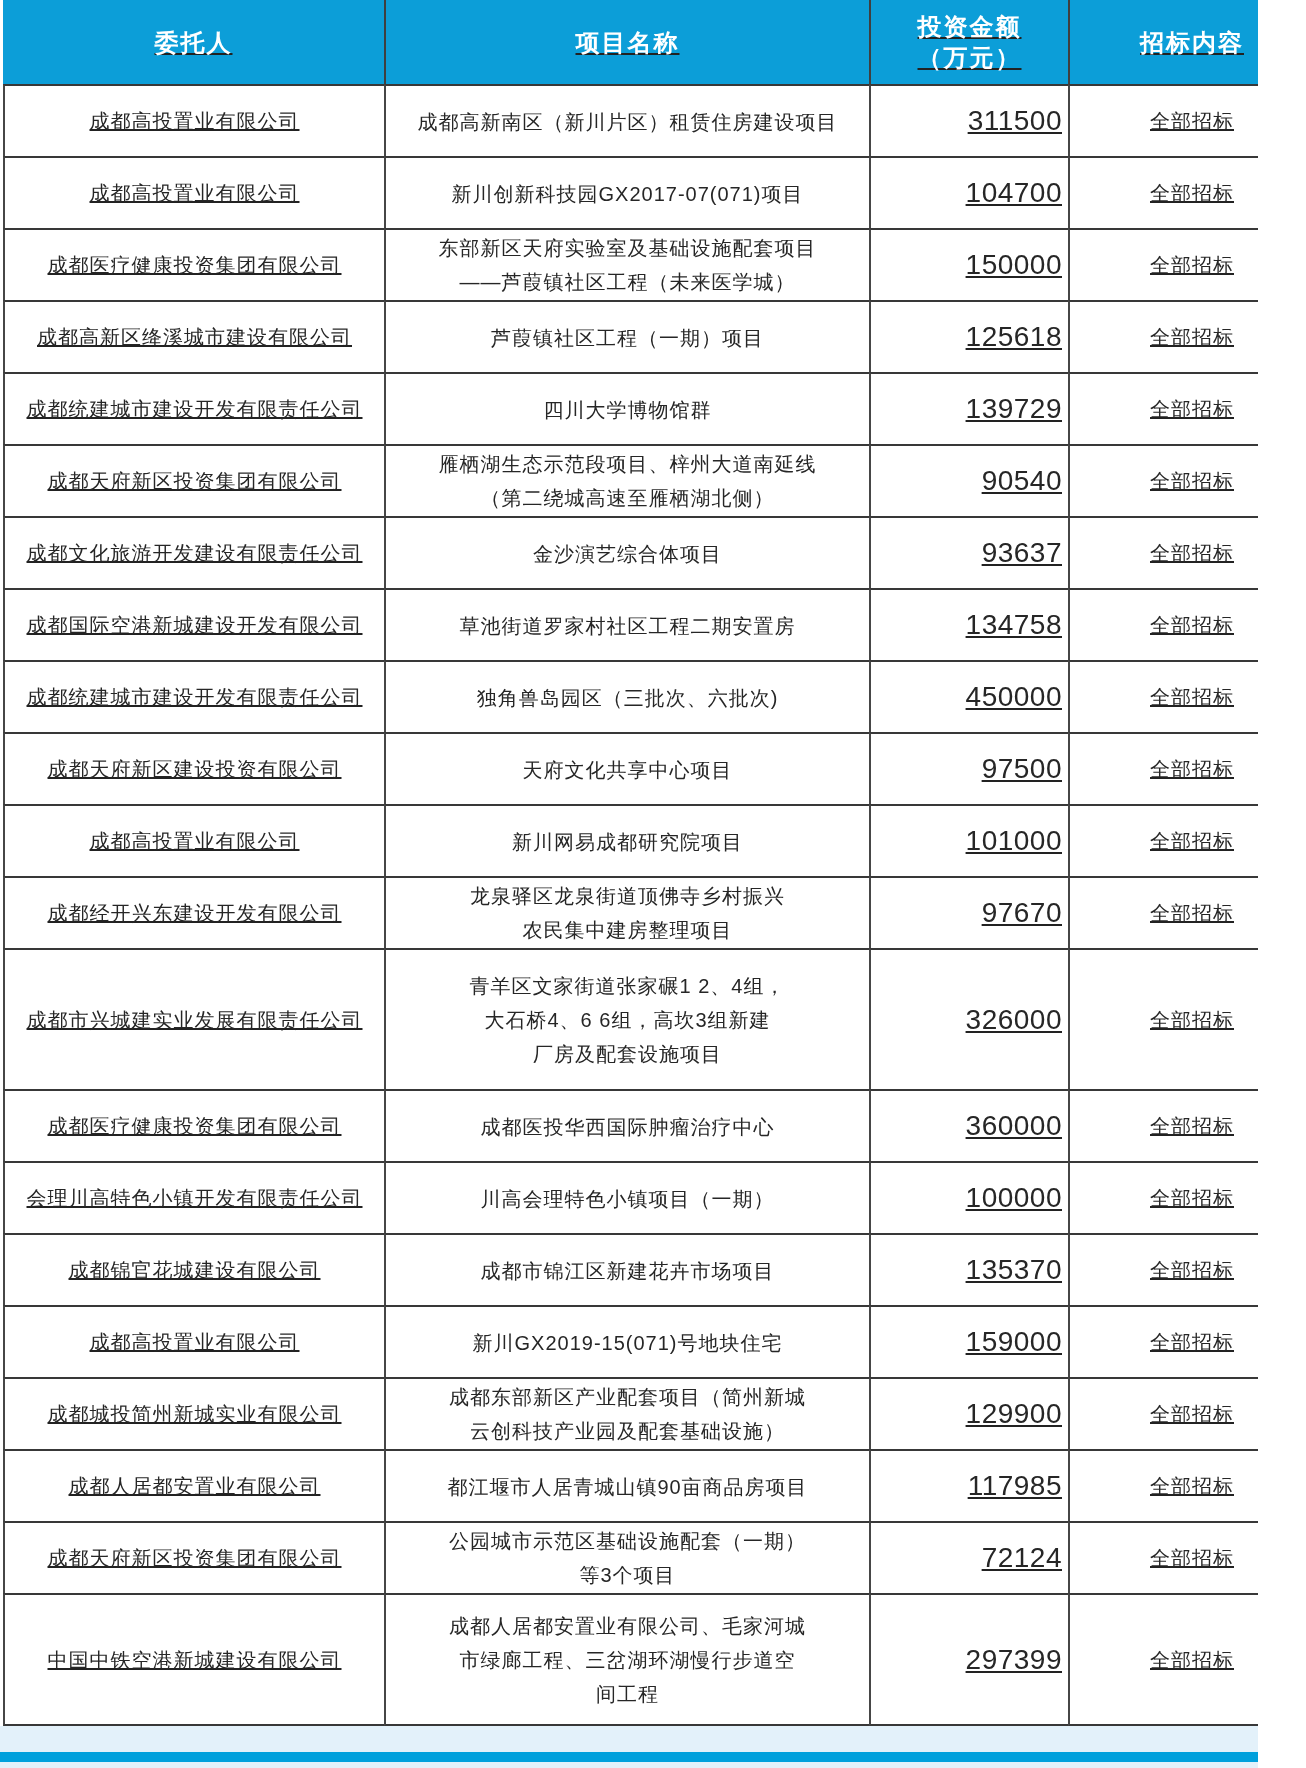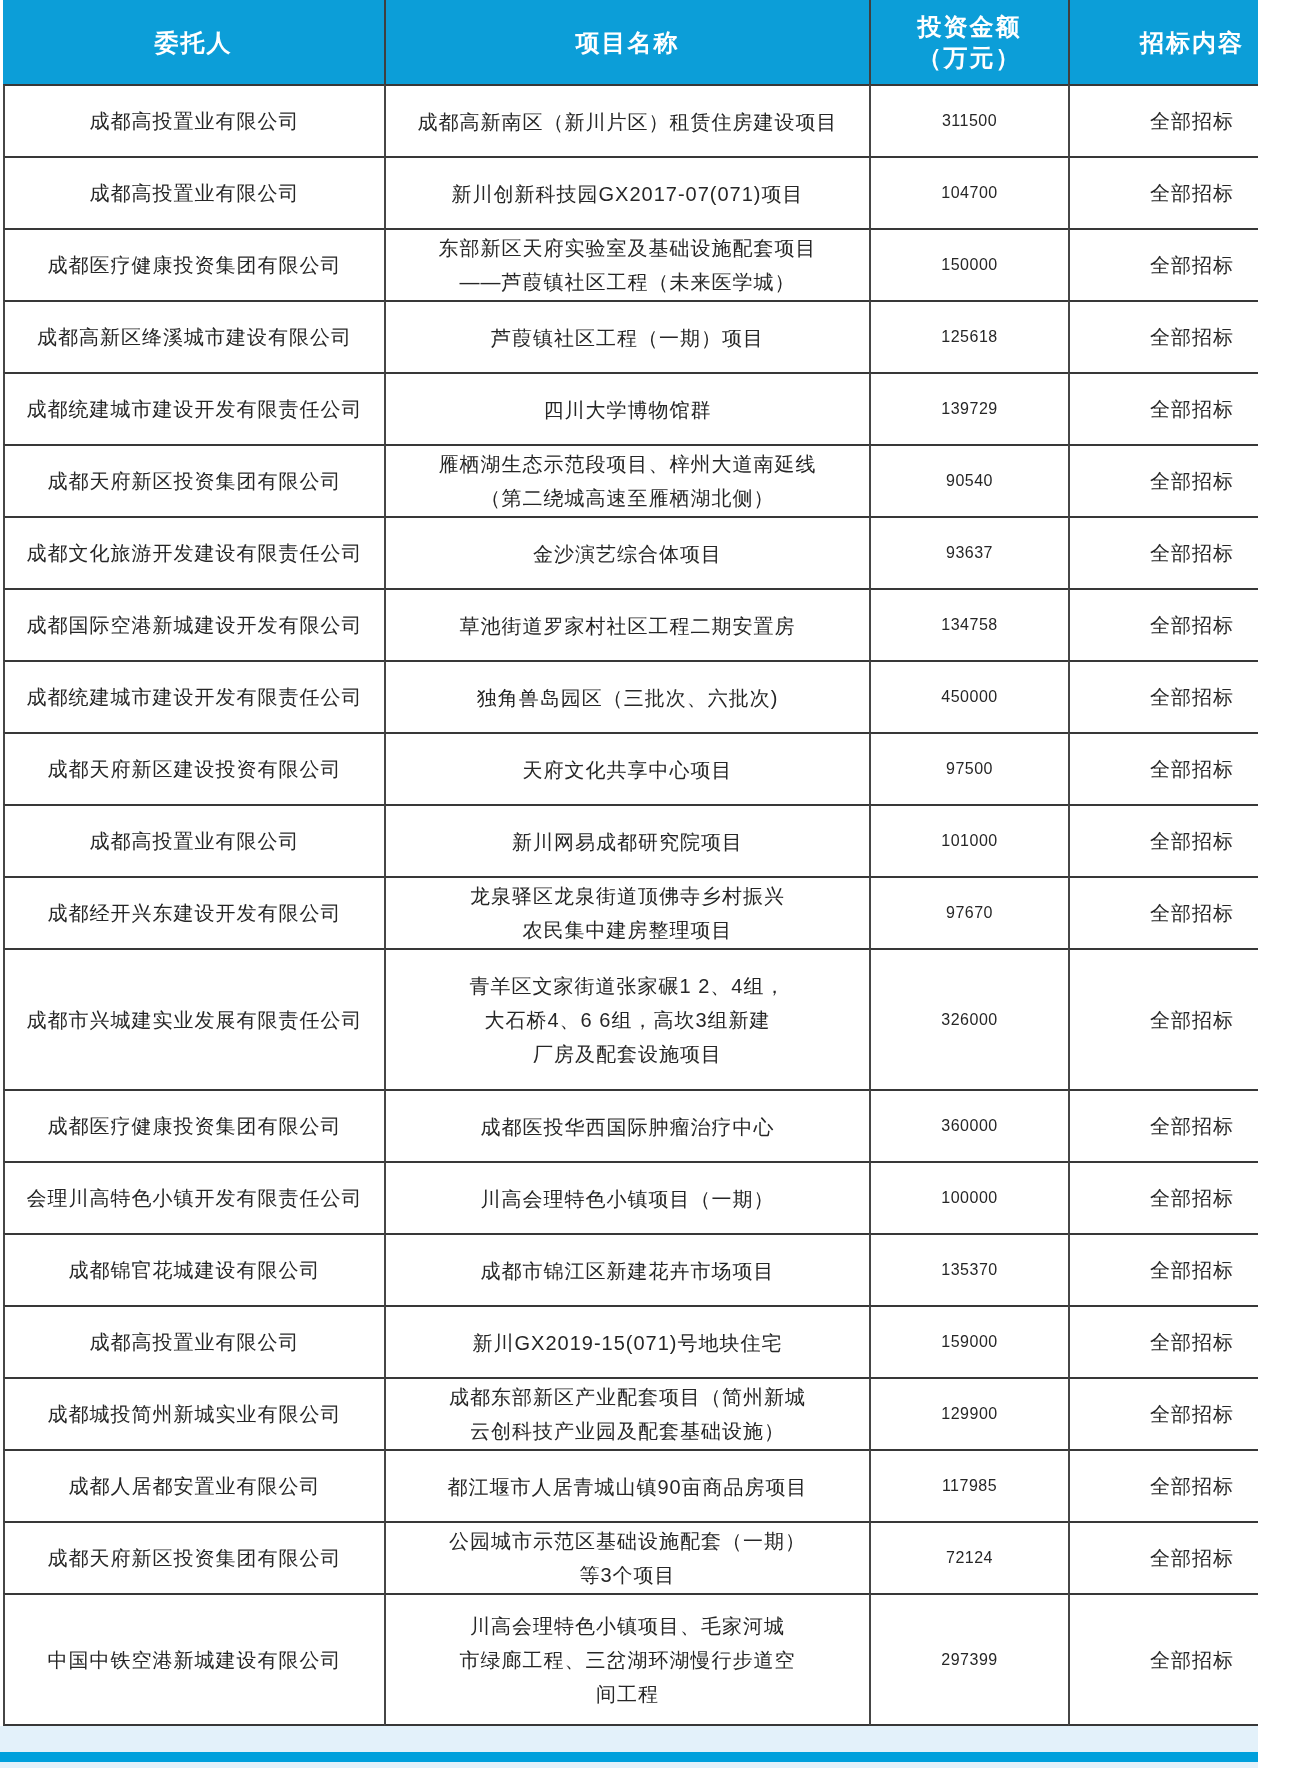--- a/index.html
+++ b/index.html
@@ -1,19 +1,20 @@
 <!DOCTYPE html>
 <html><head>
 <meta charset="utf-8">
 <style>
   html,body{margin:0;padding:0;background:#ffffff;}
   .page{
     width:1258px;height:1768px;overflow:hidden;background:#ffffff;
     font-family:"Liberation Sans","DejaVu Sans",sans-serif;color:#222;
     position:relative;
+    text-decoration:underline;
   }
   table.bid{
     border-collapse:separate;border-spacing:0;table-layout:fixed;
     width:1311px;margin-left:3px;
   }
   col.c1{width:381px}col.c2{width:485px}col.c3{width:199px}col.c4{width:246px}
   th{
     background:#0c9ed8;color:#ffffff;font-size:24px;font-weight:bold;
     letter-spacing:2px;height:84px;text-align:center;vertical-align:middle;
     white-space:pre-line;line-height:31px;padding:0 4px;
@@ -21,21 +22,21 @@
   th + th{border-left:2px solid #3f3f3f;}
   td{
     border-top:2px solid #383838;border-left:2px solid #464646;
     height:70px;vertical-align:middle;text-align:center;
     font-size:20px;letter-spacing:1px;line-height:34px;color:#262626;
     padding:0 6px;background:#ffffff;
   }
   tr.h139 td{height:139px;padding-left:6px;}
   tr.h129 td{height:129px;}
   tr:last-child td{border-bottom:2px solid #383838;}
-  td.amount{font-size:16px;letter-spacing:0.5px;font-family:"Liberation Sans","DejaVu Sans",sans-serif;}
+  td.amount{font-size:28px;letter-spacing:0.5px;font-family:"Liberation Sans","DejaVu Sans",sans-serif;text-align:right;}
   .cellwrap{
     display:inline-block;text-align:center;white-space:pre-line;vertical-align:middle;
   }
   .footer{
     height:86px;background:#e3f1fa;overflow:hidden;
   }
   .footer-bar{height:10px;background:#00a0dc;margin-top:26px;}
 </style>
 </head>
 <body>
@@ -178,21 +179,21 @@
     </tr>
     <tr>
       <td>成都天府新区投资集团有限公司</td>
       <td><span class="cellwrap">公园城市示范区基础设施配套（一期）
 等3个项目</span></td>
       <td class="amount">72124</td>
       <td>全部招标</td>
     </tr>
     <tr class="h129">
       <td>中国中铁空港新城建设有限公司</td>
-      <td><span class="cellwrap">川高会理特色小镇项目、毛家河城
+      <td><span class="cellwrap">成都人居都安置业有限公司、毛家河城
 市绿廊工程、三岔湖环湖慢行步道空
 间工程</span></td>
       <td class="amount">297399</td>
       <td>全部招标</td>
     </tr>
   </tbody>
     </table>
 
   <div class="footer">
     <div class="footer-bar"></div>

